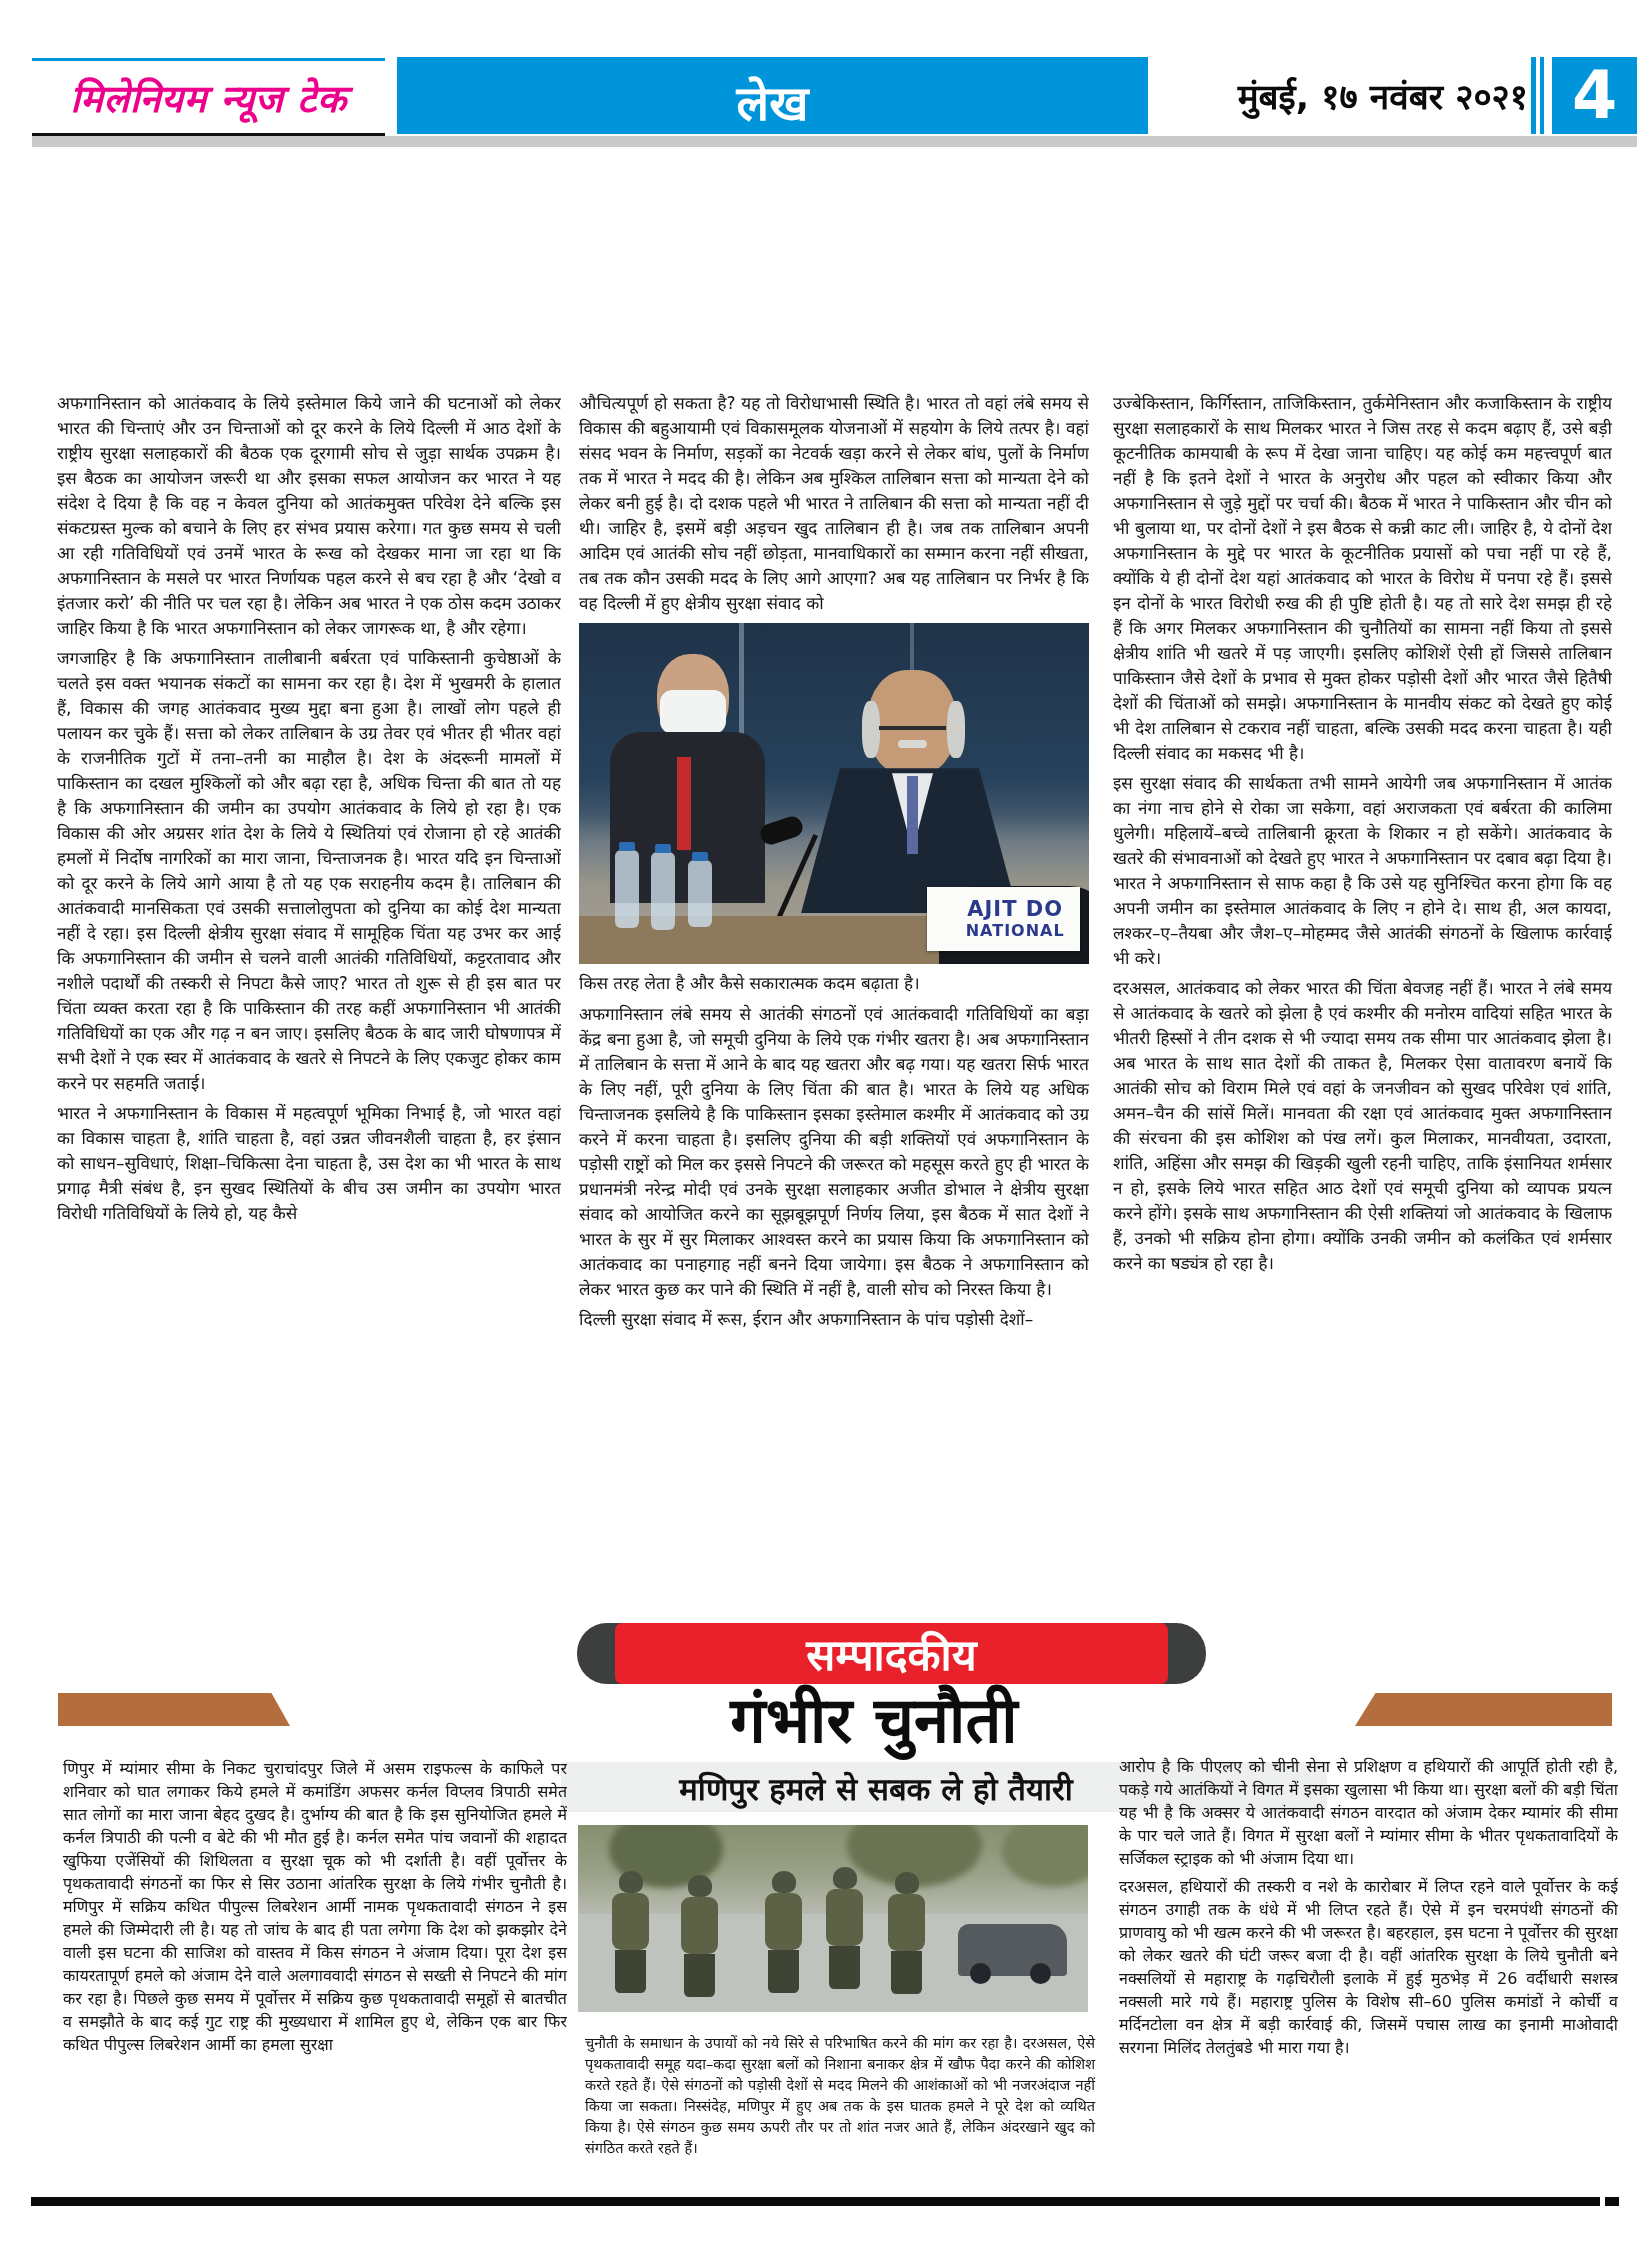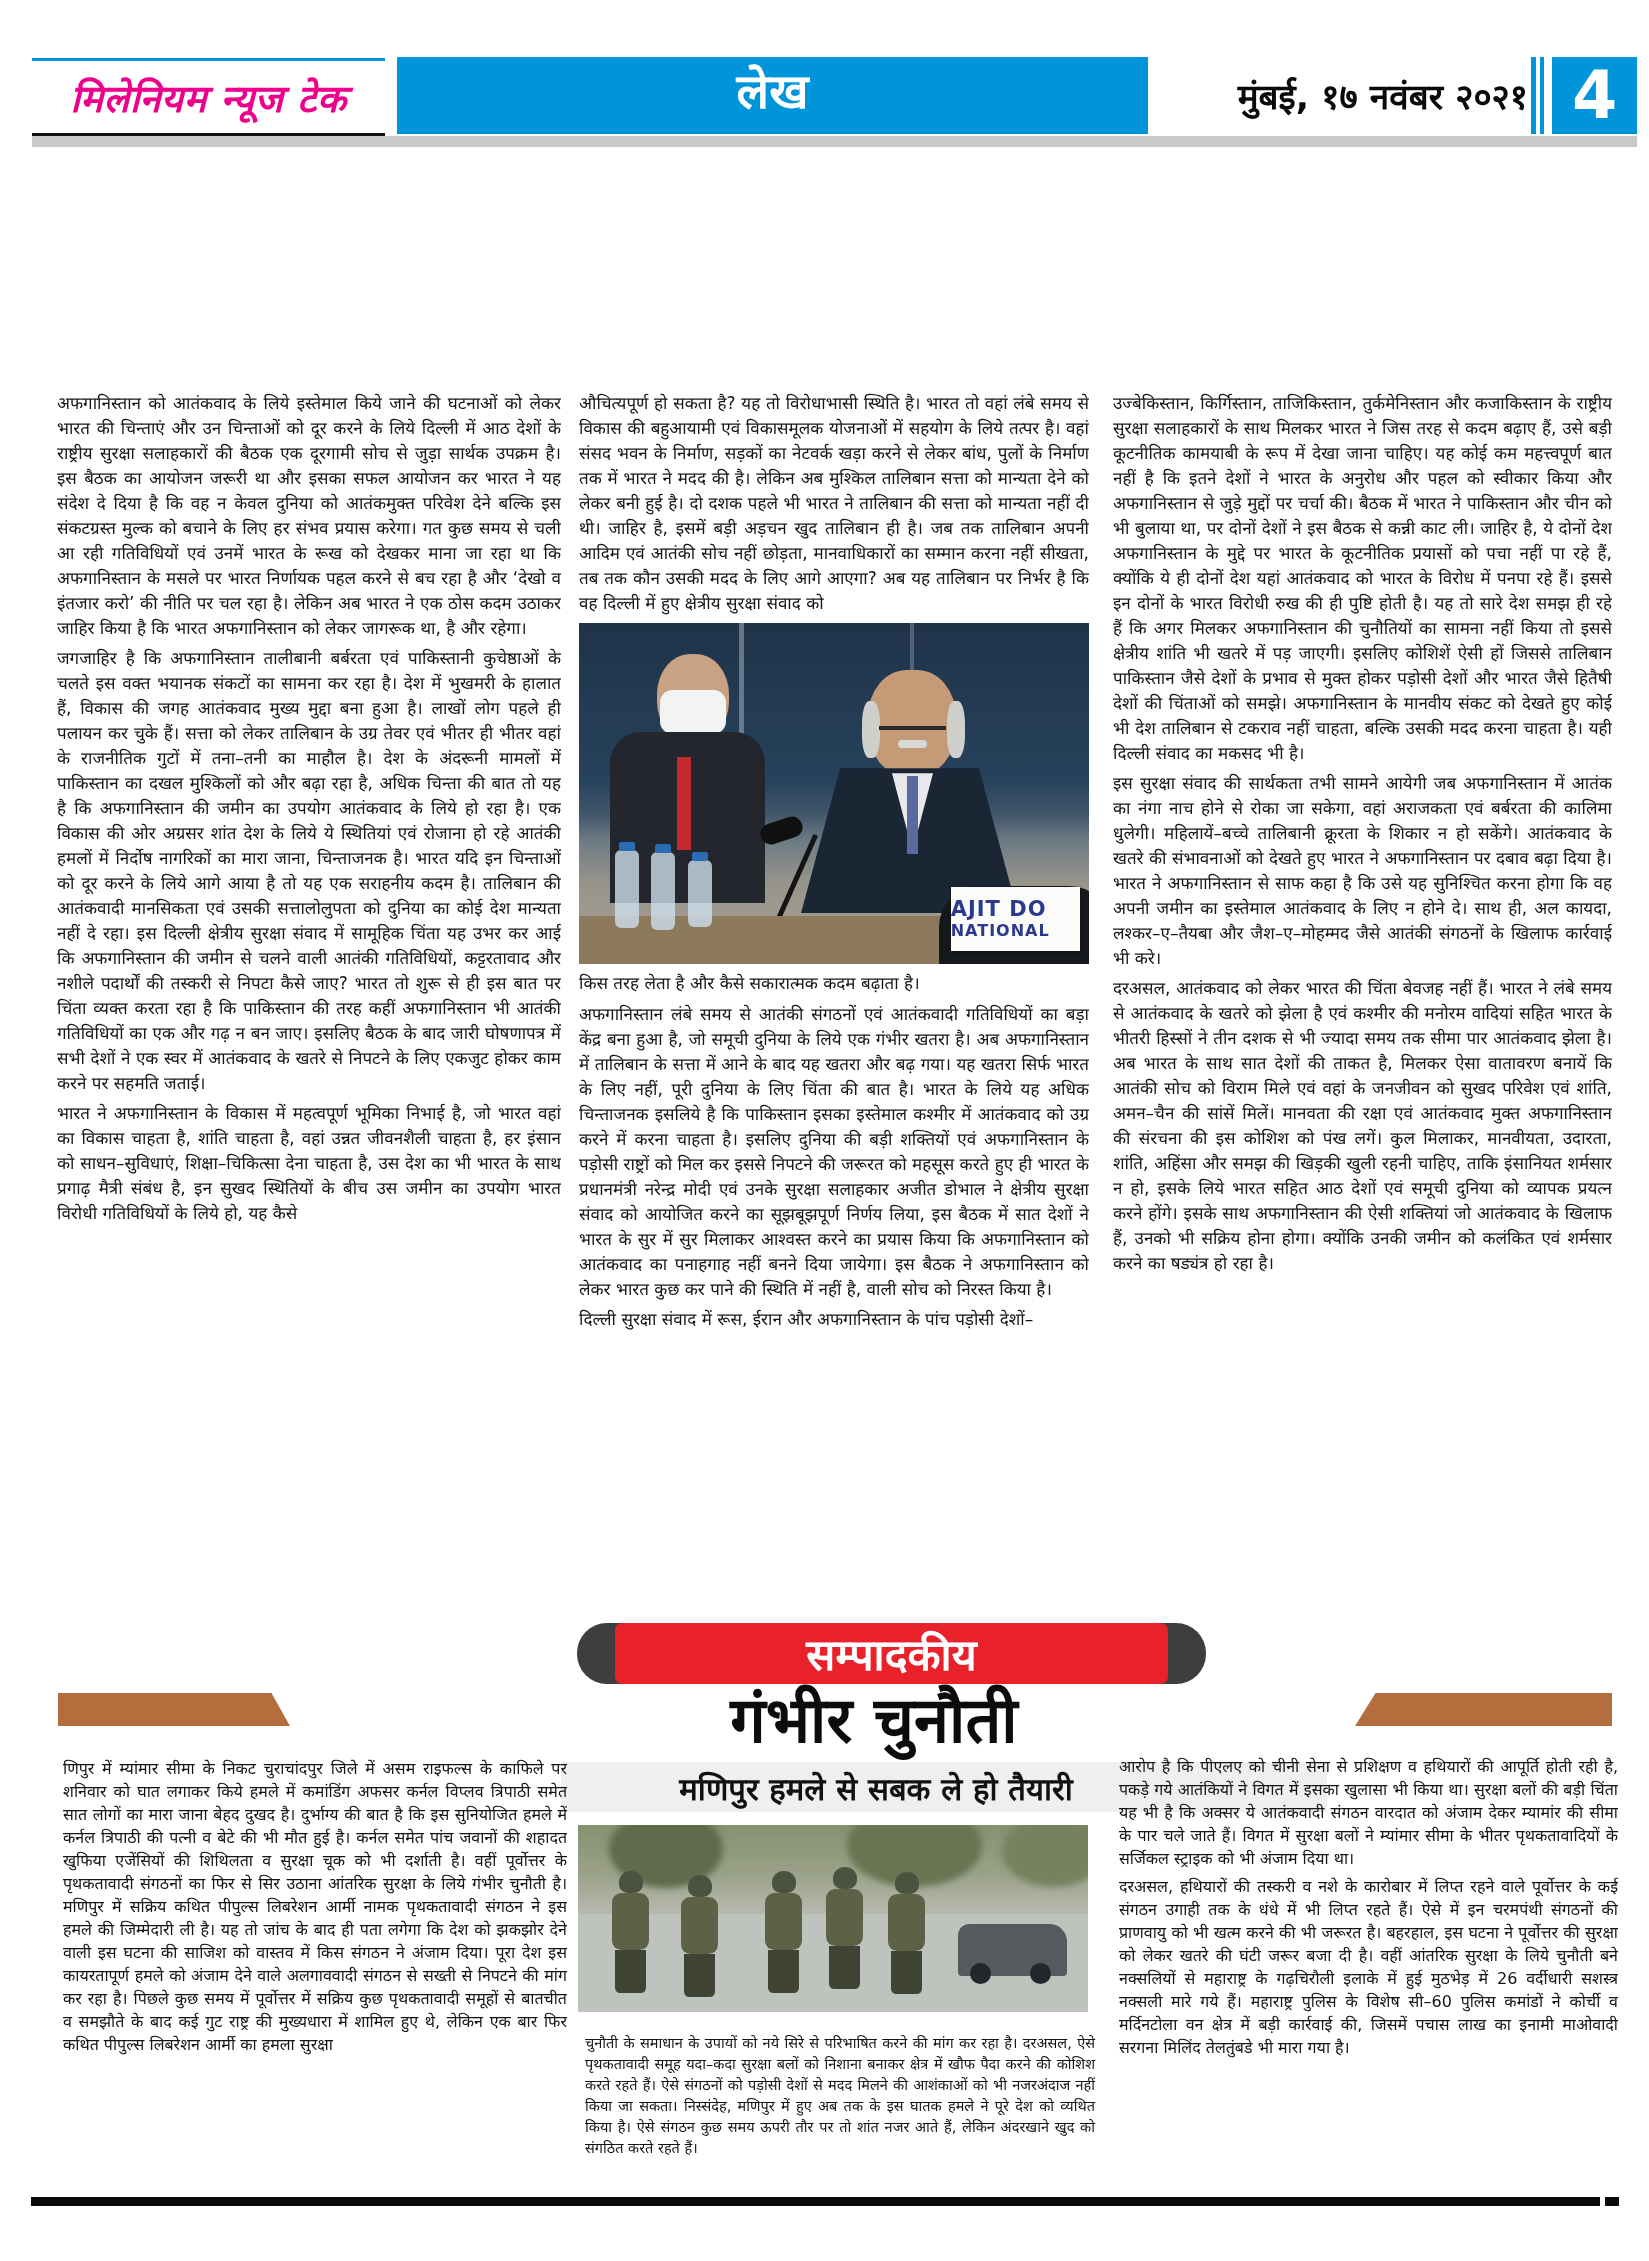--- a/index.html
+++ b/index.html
@@ -5,21 +5,21 @@
   html,body{margin:0;padding:0;background:#ffffff;}
   .page{position:relative;width:1650px;height:2261px;background:#ffffff;overflow:hidden;
         font-family:"DejaVu Sans", sans-serif;color:#141414;}
   
   .masthead{position:absolute;left:32px;top:57px;width:1605px;height:77px;}
   .brand-box{position:absolute;left:0;top:1px;width:353px;height:72px;background:#ffffff;
              border-top:3.6px solid #0095da;border-bottom:3.6px solid #101010;
              display:flex;align-items:center;justify-content:center;}
   .brand-box span{color:#ec008c;font-size:38px;font-weight:bold;font-style:italic;letter-spacing:0.5px;}
   .section-box{position:absolute;left:365px;top:0;width:751px;height:77px;background:#0095da;
-               display:flex;align-items:flex-start;justify-content:center;}
+               display:flex;align-items:flex-end;justify-content:center;}
   .section-box span{color:#ffffff;font-size:48px;font-weight:bold;}
   .date-box{position:absolute;left:1116px;top:0;width:380px;height:77px;background:#ffffff;
             display:flex;align-items:center;justify-content:flex-end;}
   .date-box span{color:#0a0a0a;font-size:35px;font-weight:bold;}
   .pn-bars{position:absolute;left:1499px;top:0;height:77px;width:15.5px;}
   .pn-bars i{position:absolute;top:0;width:4.7px;height:77px;background:#0095da;}
   .pn-bars i.b1{left:0;} .pn-bars i.b2{left:8.8px;}
   .page-no-box{position:absolute;left:1520px;top:0;width:85px;height:77px;background:#0095da;
                display:flex;align-items:center;justify-content:center;}
   .page-no-box span{color:#ffffff;font-size:65px;font-weight:bold;}
@@ -55,21 +55,21 @@
             clip-path:polygon(0 0,100% 0,50% 100%);}
   .dv-tie{position:absolute;left:106px;top:106px;width:11.4px;height:78px;background:#5a6aa0;}
   .p1-mic-stand{position:absolute;left:210px;top:207px;width:5.2px;height:119px;background:#141414;transform:rotate(24deg);}
   .p1-mic{position:absolute;left:181px;top:197px;width:43px;height:21px;background:#101010;border-radius:10.3px;transform:rotate(-18deg);}
   .p1-table{position:absolute;left:0;bottom:0;width:510px;height:48px;background:#8d7a5d;}
   .bottle{position:absolute;width:24px;height:78px;background:rgba(205,222,236,.8);border-radius:6.2px;}
   .bottle i{position:absolute;left:4.1px;top:-8.3px;width:15.5px;height:9.3px;background:#2a6db5;border-radius:2.1px;}
   .bt1{left:36px;bottom:36px;} .bt2{left:72px;bottom:34px;} .bt3{left:109px;bottom:37px;height:67px;}
   .p1-chair{position:absolute;right:-21px;bottom:0;width:171px;height:78px;background:#15181c;border-radius:41px 41px 0 0;}
   .nameplate{position:absolute;right:9.3px;bottom:13.5px;width:129px;height:64px;background:#fbfbf9;
-             box-shadow:0 1px 3.1px rgba(0,0,0,.4);display:flex;flex-direction:column;justify-content:center;}
+             box-shadow:0 1px 3.1px rgba(0,0,0,.4);display:flex;flex-direction:column;align-items:center;justify-content:center;padding-left:24px;}
   .nameplate .npl1{color:#2b3a8c;font-weight:bold;font-size:21px;letter-spacing:1px;}
   .nameplate .npl2{color:#2b3a8c;font-weight:bold;font-size:16px;letter-spacing:1px;}
   
   .ed-banner-dark{position:absolute;left:577px;top:1623px;width:629px;height:61px;background:#3d3e3e;border-radius:30px;}
   .ed-banner-red{position:absolute;left:615px;top:1623px;width:553px;height:61px;background:#e8212a;border-radius:7.2px;
                  display:flex;align-items:center;justify-content:center;}
   .ed-banner-red span{color:#ffffff;font-size:43px;font-weight:bold;}
   .ed-title{position:absolute;left:579px;top:1685px;width:590px;margin:0;text-align:center;
             font-size:63px;font-weight:bold;color:#0c0c0c;line-height:72px;}
   .ed-subband{position:absolute;left:561px;top:1762px;width:766px;height:50px;background:#edf0ee;}

